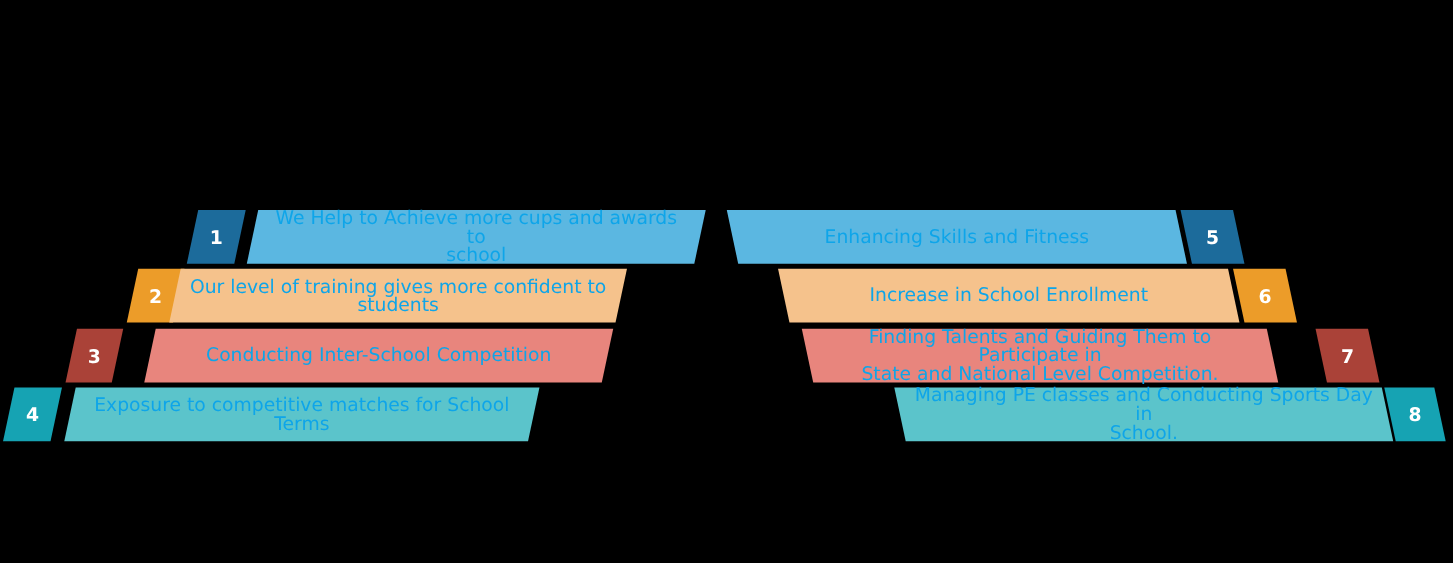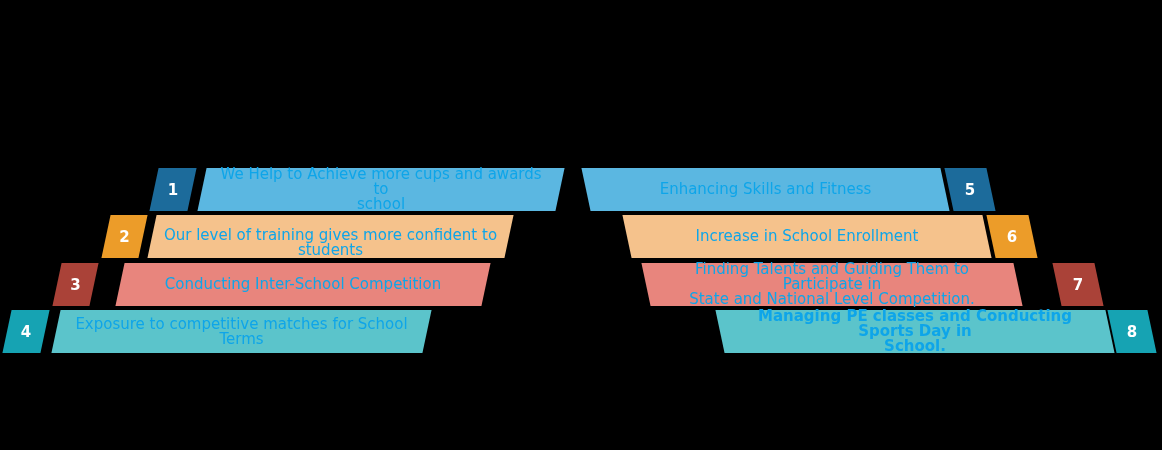--- a/index.html
+++ b/index.html
@@ -54,21 +54,21 @@
         <div class="shape step-badge" style="left: 154px; width: 38px; --c: #1c6b9b;">
           <span>1</span>
         </div>
         <div class="shape step-label" style="left: 202px; width: 358px; --c: #5bb7e1;"><span>We Help to Achieve more cups and awards to
 school</span></div>
       </div>
       <div class="row left" style="top: 215px;">
         <div class="shape step-badge" style="left: 106px; width: 37px; --c: #ec9c29;">
           <span>2</span>
         </div>
-        <div class="shape step-label" style="left: 152px; width: 357px; align-items: flex-end; --c: #f5c28c;"><span>Our level of training gives more confident to
+        <div class="shape step-label" style="left: 140px; width: 357px; --c: #f5c28c;"><span>Our level of training gives more confident to
 students</span></div>
       </div>
       <div class="row left" style="top: 263px;">
         <div class="shape step-badge" style="left: 57px; width: 37px; --c: #aa4238;">
           <span>3</span>
         </div>
         <div class="shape step-label" style="left: 120px; width: 366px; --c: #e8857d;"><span>Conducting Inter-School Competition</span></div>
       </div>
       <div class="row left" style="top: 310px;">
         <div class="shape step-badge" style="left: 7px; width: 38px; --c: #16a3b3;">
@@ -89,20 +89,20 @@
         </div>
       </div>
       <div class="row right" style="top: 263px;">
         <div class="shape step-label" style="left: 646px; width: 372px; --c: #e8857d;"><span>Finding Talents and Guiding Them to Participate in
 State and National Level Competition.</span></div>
         <div class="shape step-badge" style="left: 1057px; width: 42px; --c: #aa4238;">
           <span>7</span>
         </div>
       </div>
       <div class="row right" style="top: 310px;">
-        <div class="shape step-label" style="left: 720px; width: 390px; font-weight: bold; --c: #5bc4cb;"><span>Managing PE classes and Conducting Sports Day in
+        <div class="shape step-label" style="left: 720px; width: 390px; --c: #5bc4cb;"><span>Managing PE classes and Conducting Sports Day in
 School.</span></div>
         <div class="shape step-badge" style="left: 1112px; width: 40px; --c: #16a3b3;">
           <span>8</span>
         </div>
       </div>
     </div>
 </div>
 
 </body></html>

